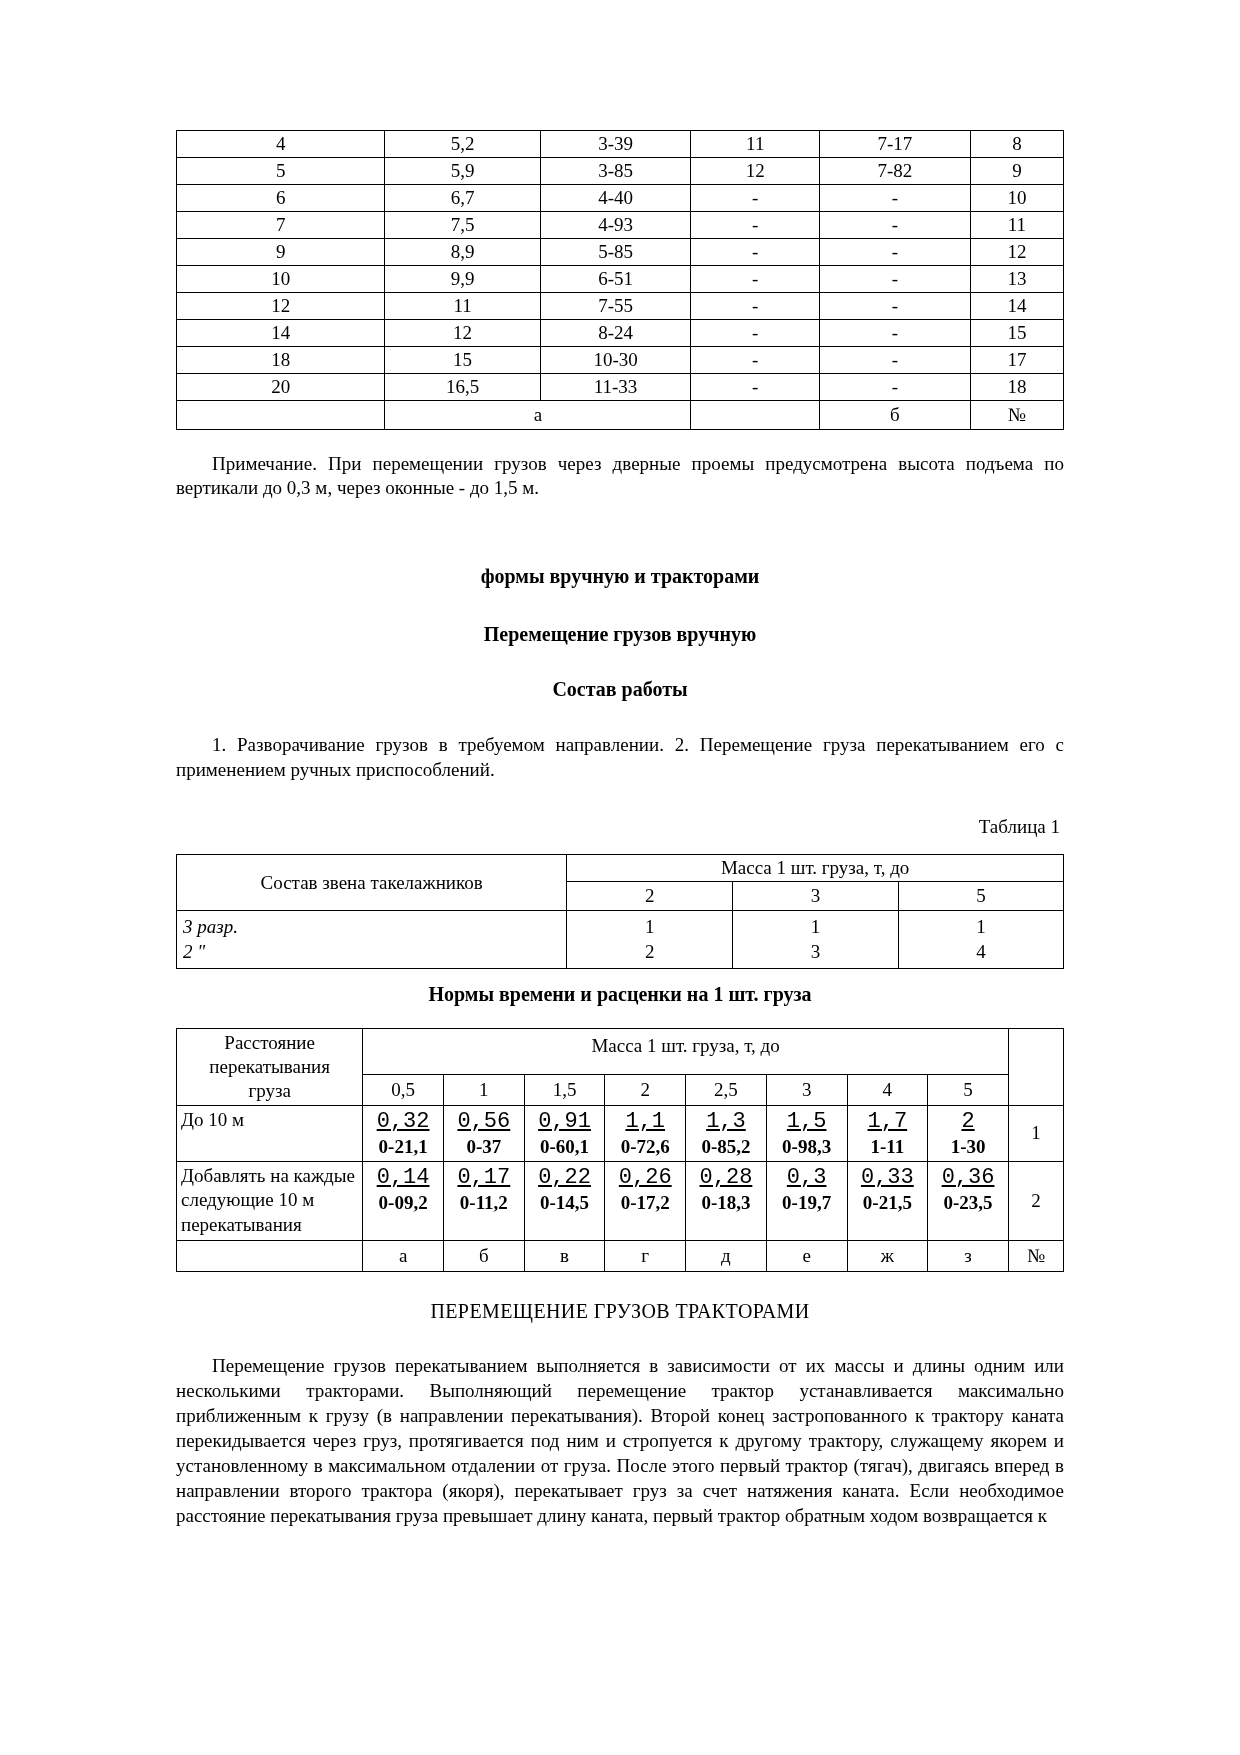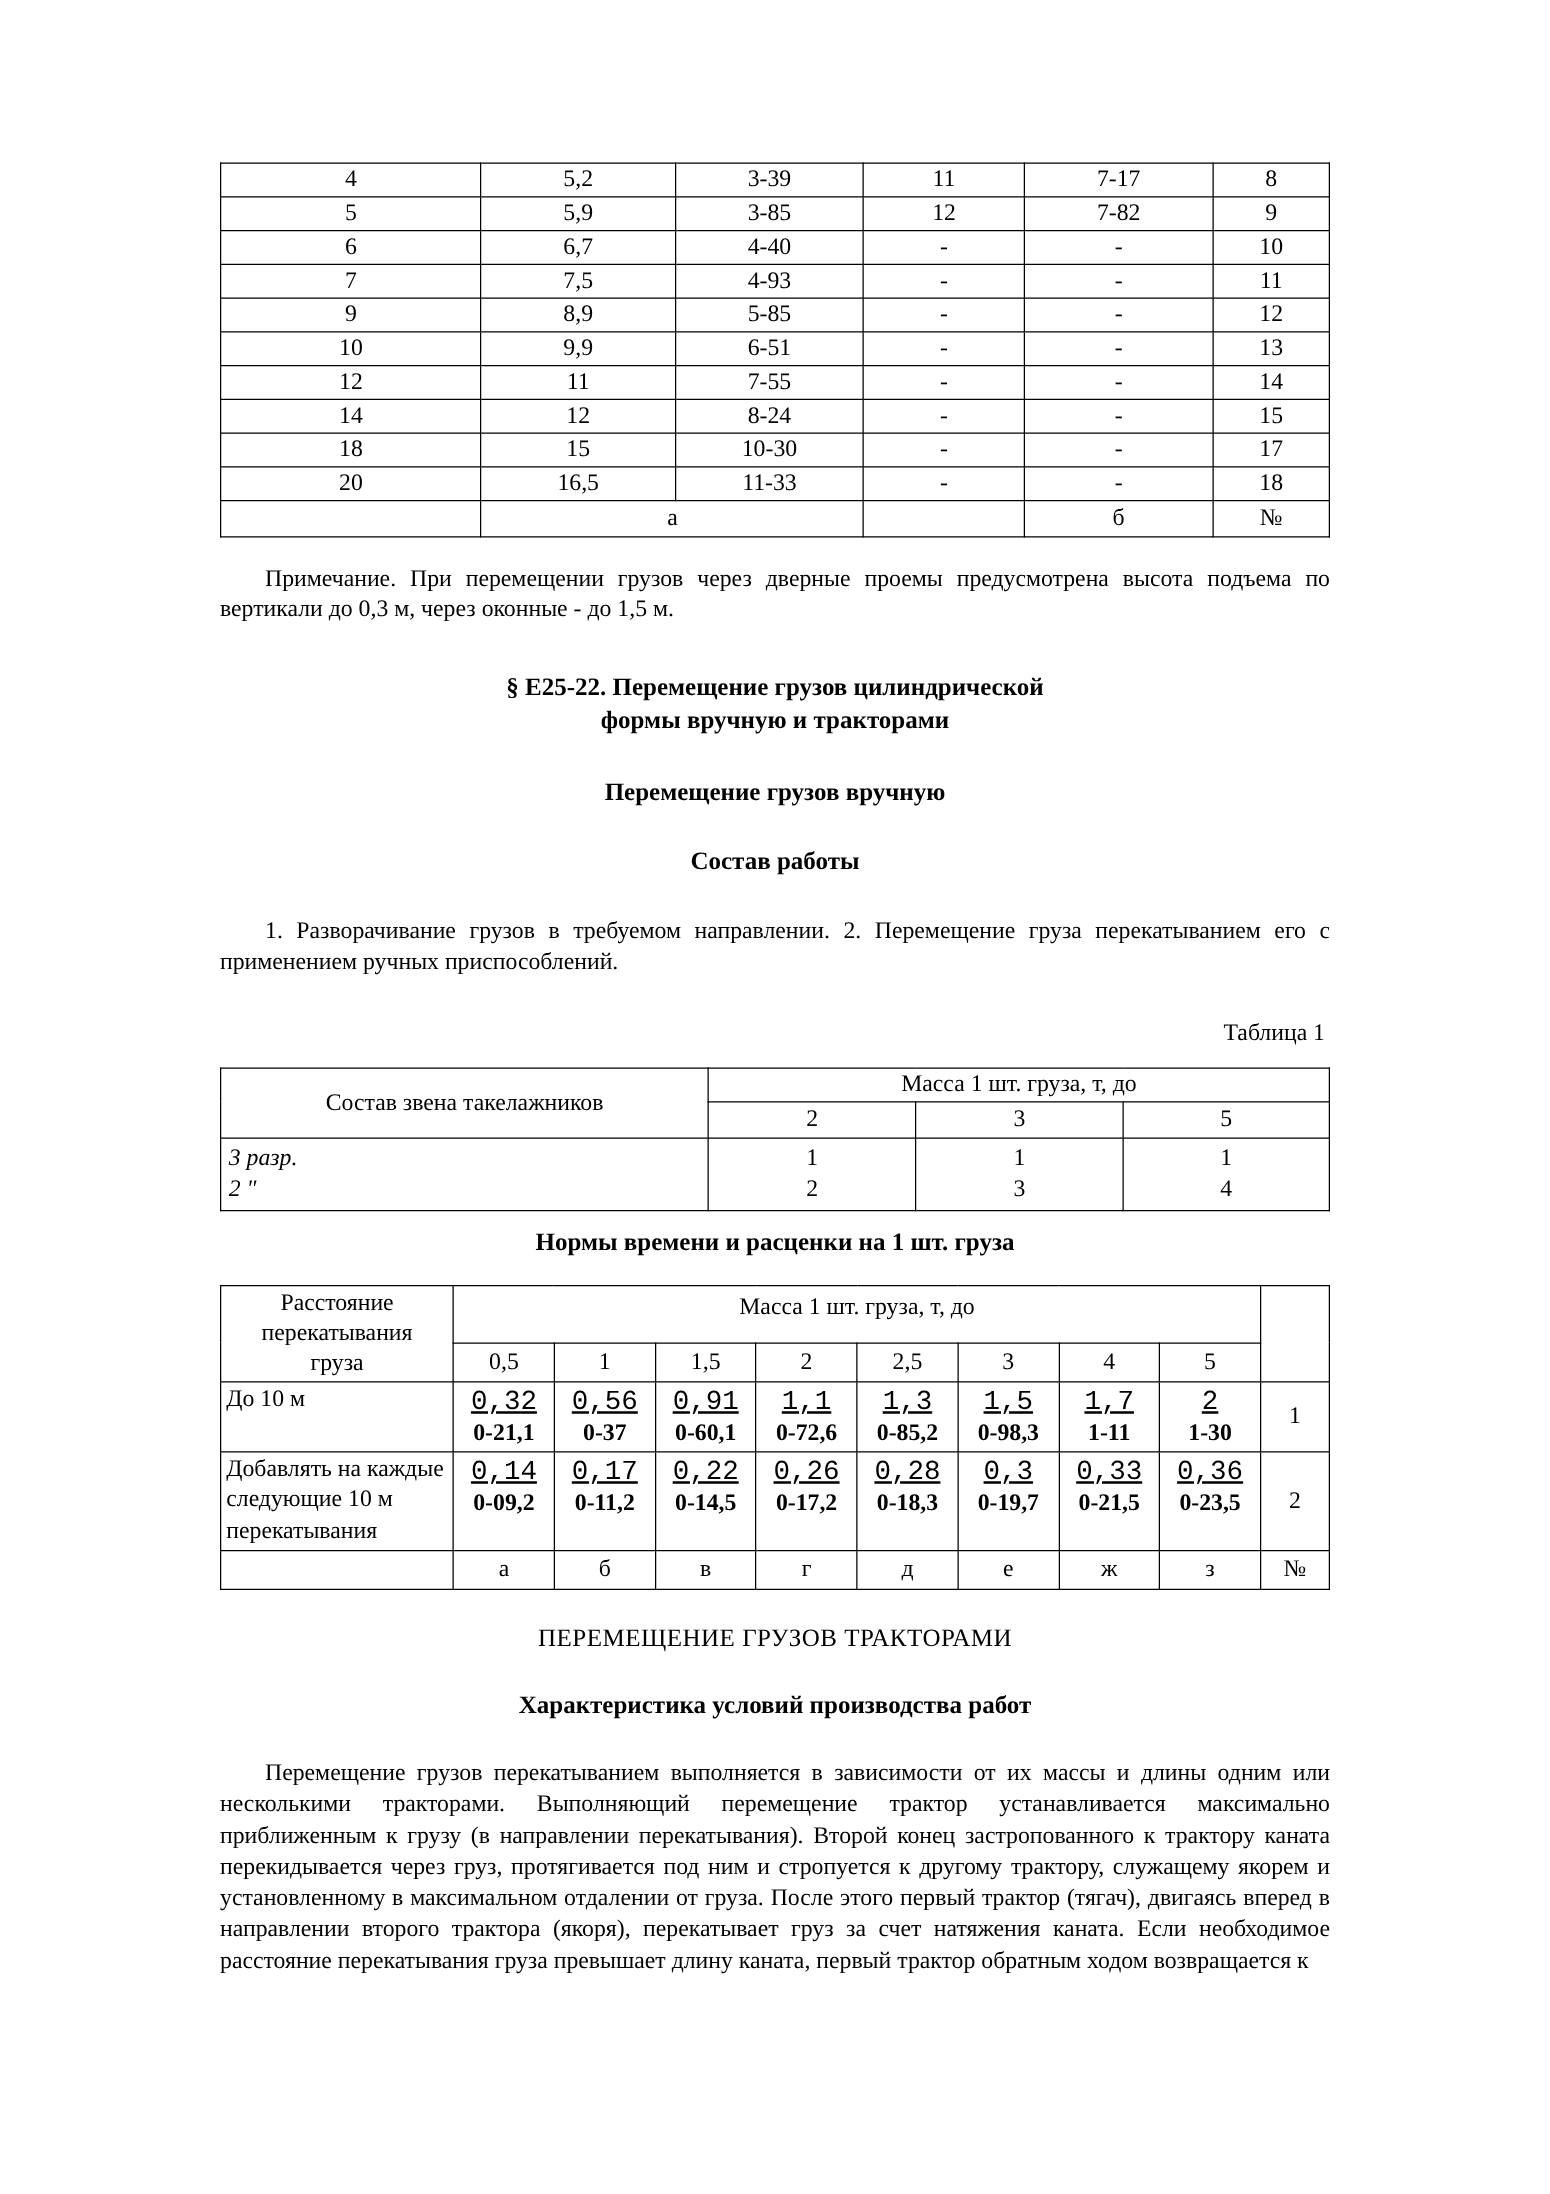--- a/index.html
+++ b/index.html
@@ -299,21 +299,21 @@
           <td></td>
           <td>б</td>
           <td>№</td>
         </tr>
       </tbody>
   </table>
 
   <p class="body-text note">Примечание. При перемещении грузов через дверные проемы предусмотрена высота подъема по вертикали до 0,3 м, через оконные - до 1,5 м.</p>
 
   <h2 class="section-title">
-    <span>§ Е25-22. Перемещение грузов цилиндрической</span><br>
+    <br>
     <span>формы вручную и тракторами</span>
   </h2>
 
   <h3 class="sub-title">Перемещение грузов вручную</h3>
 
   <h3 class="sub-title2">Состав работы</h3>
 
   <p class="body-text compose">1. Разворачивание грузов в требуемом направлении. 2. Перемещение груза перекатыванием его с применением ручных приспособлений.</p>
 
   <div class="tbl-label">Таблица 1</div>
@@ -472,16 +472,15 @@
           <td class="letter">д</td>
           <td class="letter">е</td>
           <td class="letter">ж</td>
           <td class="letter">з</td>
           <td class="letter">№</td>
         </tr>
       </tbody>
   </table>
 
   <h3 class="caps-title">ПЕРЕМЕЩЕНИЕ ГРУЗОВ ТРАКТОРАМИ</h3>
-  <h3 class="char-title">Характеристика условий производства работ</h3>
   <p class="long-text">Перемещение грузов перекатыванием выполняется в зависимости от их массы и длины одним или несколькими тракторами. Выполняющий перемещение трактор устанавливается максимально приближенным к грузу (в направлении перекатывания). Второй конец застропованного к трактору каната перекидывается через груз, протягивается под ним и стропуется к другому трактору, служащему якорем и  установленному в максимальном отдалении от груза. После этого первый трактор (тягач), двигаясь вперед в направлении второго трактора (якоря), перекатывает груз за счет натяжения каната. Если необходимое расстояние перекатывания груза превышает длину каната, первый трактор обратным ходом возвращается к</p>
 
 </div>
 
 </body></html>

